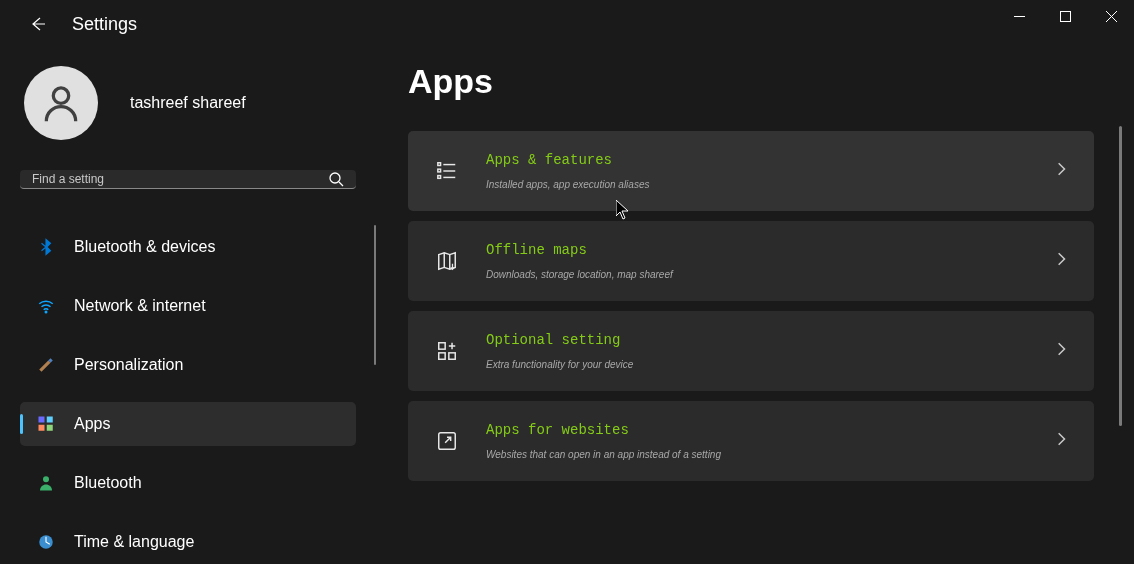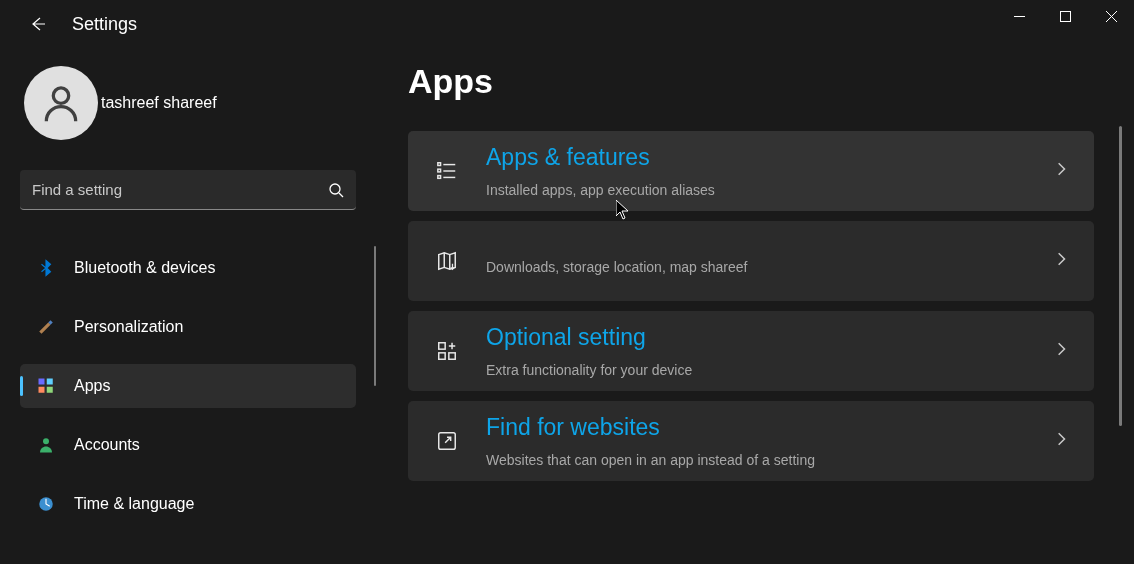--- a/index.html
+++ b/index.html
@@ -67,21 +67,21 @@
     .avatar {
       width: 74px;
       height: 74px;
       border-radius: 50%;
       background: #e0e0e0;
       display: flex;
       align-items: center;
       justify-content: center;
     }
     .username {
-      margin-left: 3px;
+      margin-left: 32px;
       font-size: 16px;
       font-weight: 500;
     }
     .search-box {
       width: 336px;
       height: 40px;
       background: #2a2a2a;
       border: none;
       border-bottom: 1px solid #888;
       border-radius: 4px;
@@ -89,21 +89,21 @@
       align-items: center;
       padding: 0 12px;
       margin-bottom: 36px;
     }
     .search-input {
       flex: 1;
       background: transparent;
       border: none;
       outline: none;
       color: #eab308;
-      font-size: 15px;
+      font-size: 12px;
     }
     .search-input::placeholder { color: #c8c8c8; }
     .nav {
       display: flex;
       flex-direction: column;
       gap: 15px;
       position: relative;
     }
     .nav-item {
       display: flex;
@@ -179,28 +179,30 @@
       width: 26px;
       height: 26px;
       margin-right: 26px;
       display: flex;
       align-items: center;
       justify-content: center;
       color: #e8e8e8;
     }
     .card-text { flex: 1; }
     .card-title {
-      font-size: 23px;
+      font-size: 14px;
       font-weight: 400;
-      color: #0ea5e9;
+      color: #84cc16;
+      font-family: Liberation Mono, monospace;
     }
     .card-sub {
-      font-size: 14px;
+      font-size: 10px;
       color: #a8a8a8;
       margin-top: 11px;
+      font-style: italic;
     }
     .chevron {
       color: #c8c8c8;
     }
     .main-scroll {
       position: absolute;
       right: 12px;
       top: 78px;
       width: 3px;
       height: 300px;
@@ -272,20 +274,29 @@
       <div class="nav-item">
         <span class="nav-icon">
           <svg width="18" height="18" viewBox="0 0 24 24" fill="#0078d4">
               <path d="M12 2l6 5-5 5 5 5-6 5V2zM6 7l12 10M6 17l12-10" stroke="#0078d4" stroke-width="1.5" fill="none"></path>
               <path d="M12 2v20l6-5-5-5 5-5-6-5z" fill="#0078d4"></path>
             </svg>
         </span>
         <span>Bluetooth &amp; devices</span>
       </div>
 
+      <div class="nav-item">
+        <span class="nav-icon">
+          <svg width="18" height="18" viewBox="0 0 24 24" fill="none" stroke="#0ea5ff" stroke-width="2">
+              <path d="M3 9a14 14 0 0118 0M6 13a9 9 0 0112 0M9 17a4 4 0 016 0"></path>
+              <circle cx="12" cy="20" r="1" fill="#0ea5ff"></circle>
+            </svg>
+        </span>
+        <span>Network &amp; internet</span>
+      </div>
 
       <div class="nav-item">
         <span class="nav-icon">
           <svg width="18" height="18" viewBox="0 0 24 24">
               <path d="M3 18l3 3 12-12-3-3L3 18z" fill="#b08050"></path>
               <path d="M15 6l3 3 3-3-3-3-3 3z" fill="#5080c0"></path>
             </svg>
         </span>
         <span>Personalization</span>
       </div>
@@ -302,21 +313,21 @@
         <span>Apps</span>
       </div>
 
       <div class="nav-item">
         <span class="nav-icon">
           <svg width="18" height="18" viewBox="0 0 24 24">
               <circle cx="12" cy="7" r="4" fill="#3bb06a"></circle>
               <path d="M4 22c0-5 4-8 8-8s8 3 8 8z" fill="#3bb06a"></path>
             </svg>
         </span>
-        <span>Accounts</span>
+        <span>Bluetooth</span>
       </div>
 
       <div class="nav-item">
         <span class="nav-icon">
           <svg width="18" height="18" viewBox="0 0 24 24">
               <circle cx="12" cy="12" r="9" fill="#3b8fd0"></circle>
               <path d="M12 5v7l5 3" stroke="#fff" stroke-width="1.5" fill="none"></path>
             </svg>
         </span>
         <span>Time &amp; language</span>
@@ -353,20 +364,21 @@
 
       <div class="card">
         <span class="card-icon">
           <svg width="22" height="22" viewBox="0 0 24 24" fill="none" stroke="currentColor" stroke-width="1.6">
               <path d="M3 5l6-2 6 2 6-2v16l-6 2-6-2-6 2V5z"></path>
               <path d="M9 3v16M15 5v16"></path>
               <path d="M18 15v6m-2-2l2 2 2-2" stroke-width="1.4"></path>
             </svg>
         </span>
         <div class="card-text">
+          <div class="card-title">Offline maps</div>
           <div class="card-sub">Downloads, storage location, map shareef</div>
         </div>
         <span class="chevron"><svg width="14" height="14" viewBox="0 0 12 12" fill="none" stroke="currentColor" stroke-width="1.3">
               <path d="M4 1l5 5-5 5"></path>
             </svg></span>
       </div>
 
       <div class="card">
         <span class="card-icon">
           <svg width="22" height="22" viewBox="0 0 24 24" fill="none" stroke="currentColor" stroke-width="1.6">
@@ -386,21 +398,21 @@
       </div>
 
       <div class="card">
         <span class="card-icon">
           <svg width="22" height="22" viewBox="0 0 24 24" fill="none" stroke="currentColor" stroke-width="1.6">
               <rect x="3" y="3" width="18" height="18" rx="2"></rect>
               <path d="M10 14l6-6M12 8h4v4"></path>
             </svg>
         </span>
         <div class="card-text">
-          <div class="card-title">Find for websites</div>
+          <div class="card-title">Apps for websites</div>
           <div class="card-sub">Websites that can open in an app instead of a setting</div>
         </div>
         <span class="chevron"><svg width="14" height="14" viewBox="0 0 12 12" fill="none" stroke="currentColor" stroke-width="1.3">
               <path d="M4 1l5 5-5 5"></path>
             </svg></span>
       </div>
 
     </div>
   </main>
 </div>

